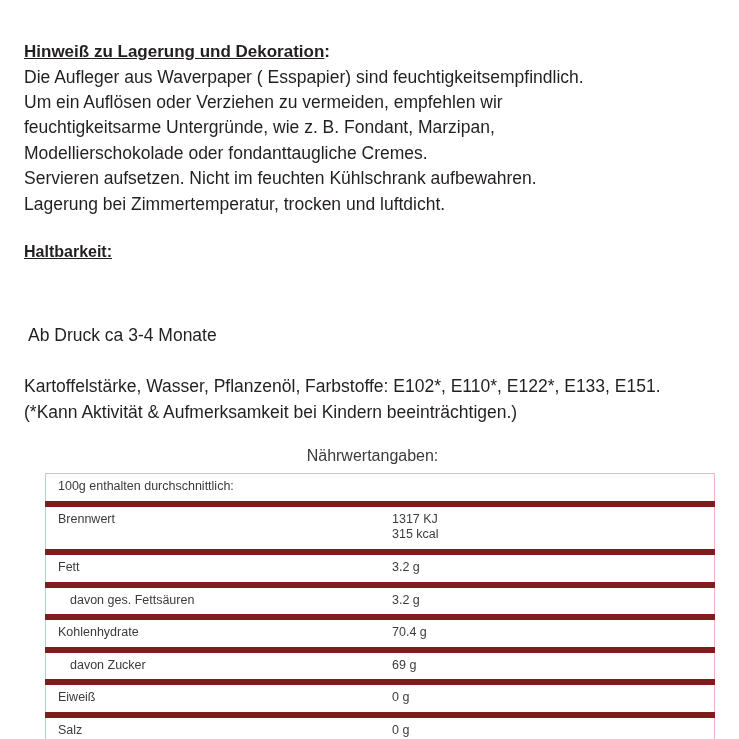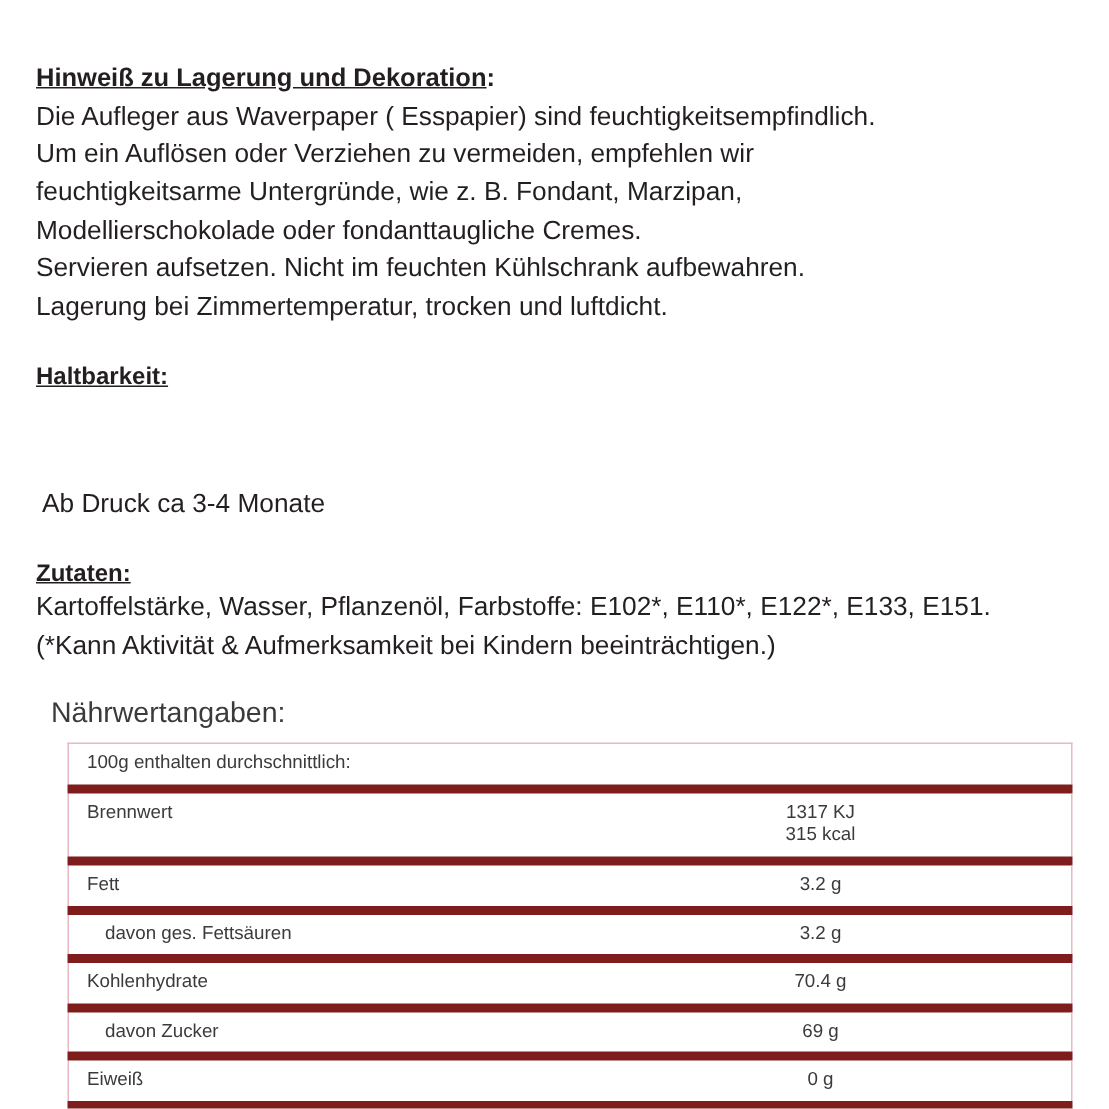--- a/index.html
+++ b/index.html
@@ -51,23 +51,24 @@
   .indented {
     padding-left: 4px;
     margin-top: 36px;
   }
   
   .nutri-wrap {
     margin-top: 22px;
     padding-left: 8px;
   }
   .nutri-title {
-    font-size: 19px;
+    font-size: 16px;
     color: #3b3b3b;
     margin: 0 0 8px 2px;
+    text-align: center;
   }
   table.nutri {
     border-collapse: collapse;
     width: 670px;
     table-layout: fixed;
     border: 1px solid #e8b9c4;
     font-size: 12.5px;
     color: #3b3b3b;
     margin-left: 13px;
   }
@@ -75,21 +76,21 @@
     border-top: 6px solid #7f1d1d;
     border-bottom: 1px solid #e8b9c4;
     padding: 5px 10px 6px 12px;
     vertical-align: top;
     line-height: 1.25;
   }
   table.nutri tr:first-child td {
     border-top: none;
   }
   table.nutri td.val {
-    text-align: center;
+    text-align: left;
     padding-right: 12px;
   }
   table.nutri td.sub {
     padding-left: 24px;
   }
   .header-row td {
     padding-top: 7px;
     padding-bottom: 7px;
   }
   .two-line {
@@ -113,21 +114,20 @@
   <div class="block-gap-lg"></div>
 
   <p class="section-heading">Haltbarkeit:</p>
 
   <div class="block-gap-lg"></div>
 
   <p class="para indented">Ab Druck ca 3-4 Monate</p>
 
   <div class="block-gap-lg"></div>
 
-  <p class="section-heading">Zutaten:</p>
   <p class="para">Kartoffelstärke, Wasser, Pflanzenöl, Farbstoffe: E102*, E110*, E122*, E133, E151.</p>
   <p class="para">(*Kann Aktivität &amp; Aufmerksamkeit bei Kindern beeinträchtigen.)</p>
 
   <div class="nutri-wrap">
     <p class="nutri-title">Nährwertangaben:</p>
     <table class="nutri">
       <tbody>
         <tr class="header-row">
           <td colspan="2">100g enthalten durchschnittlich:</td>
         </tr>

